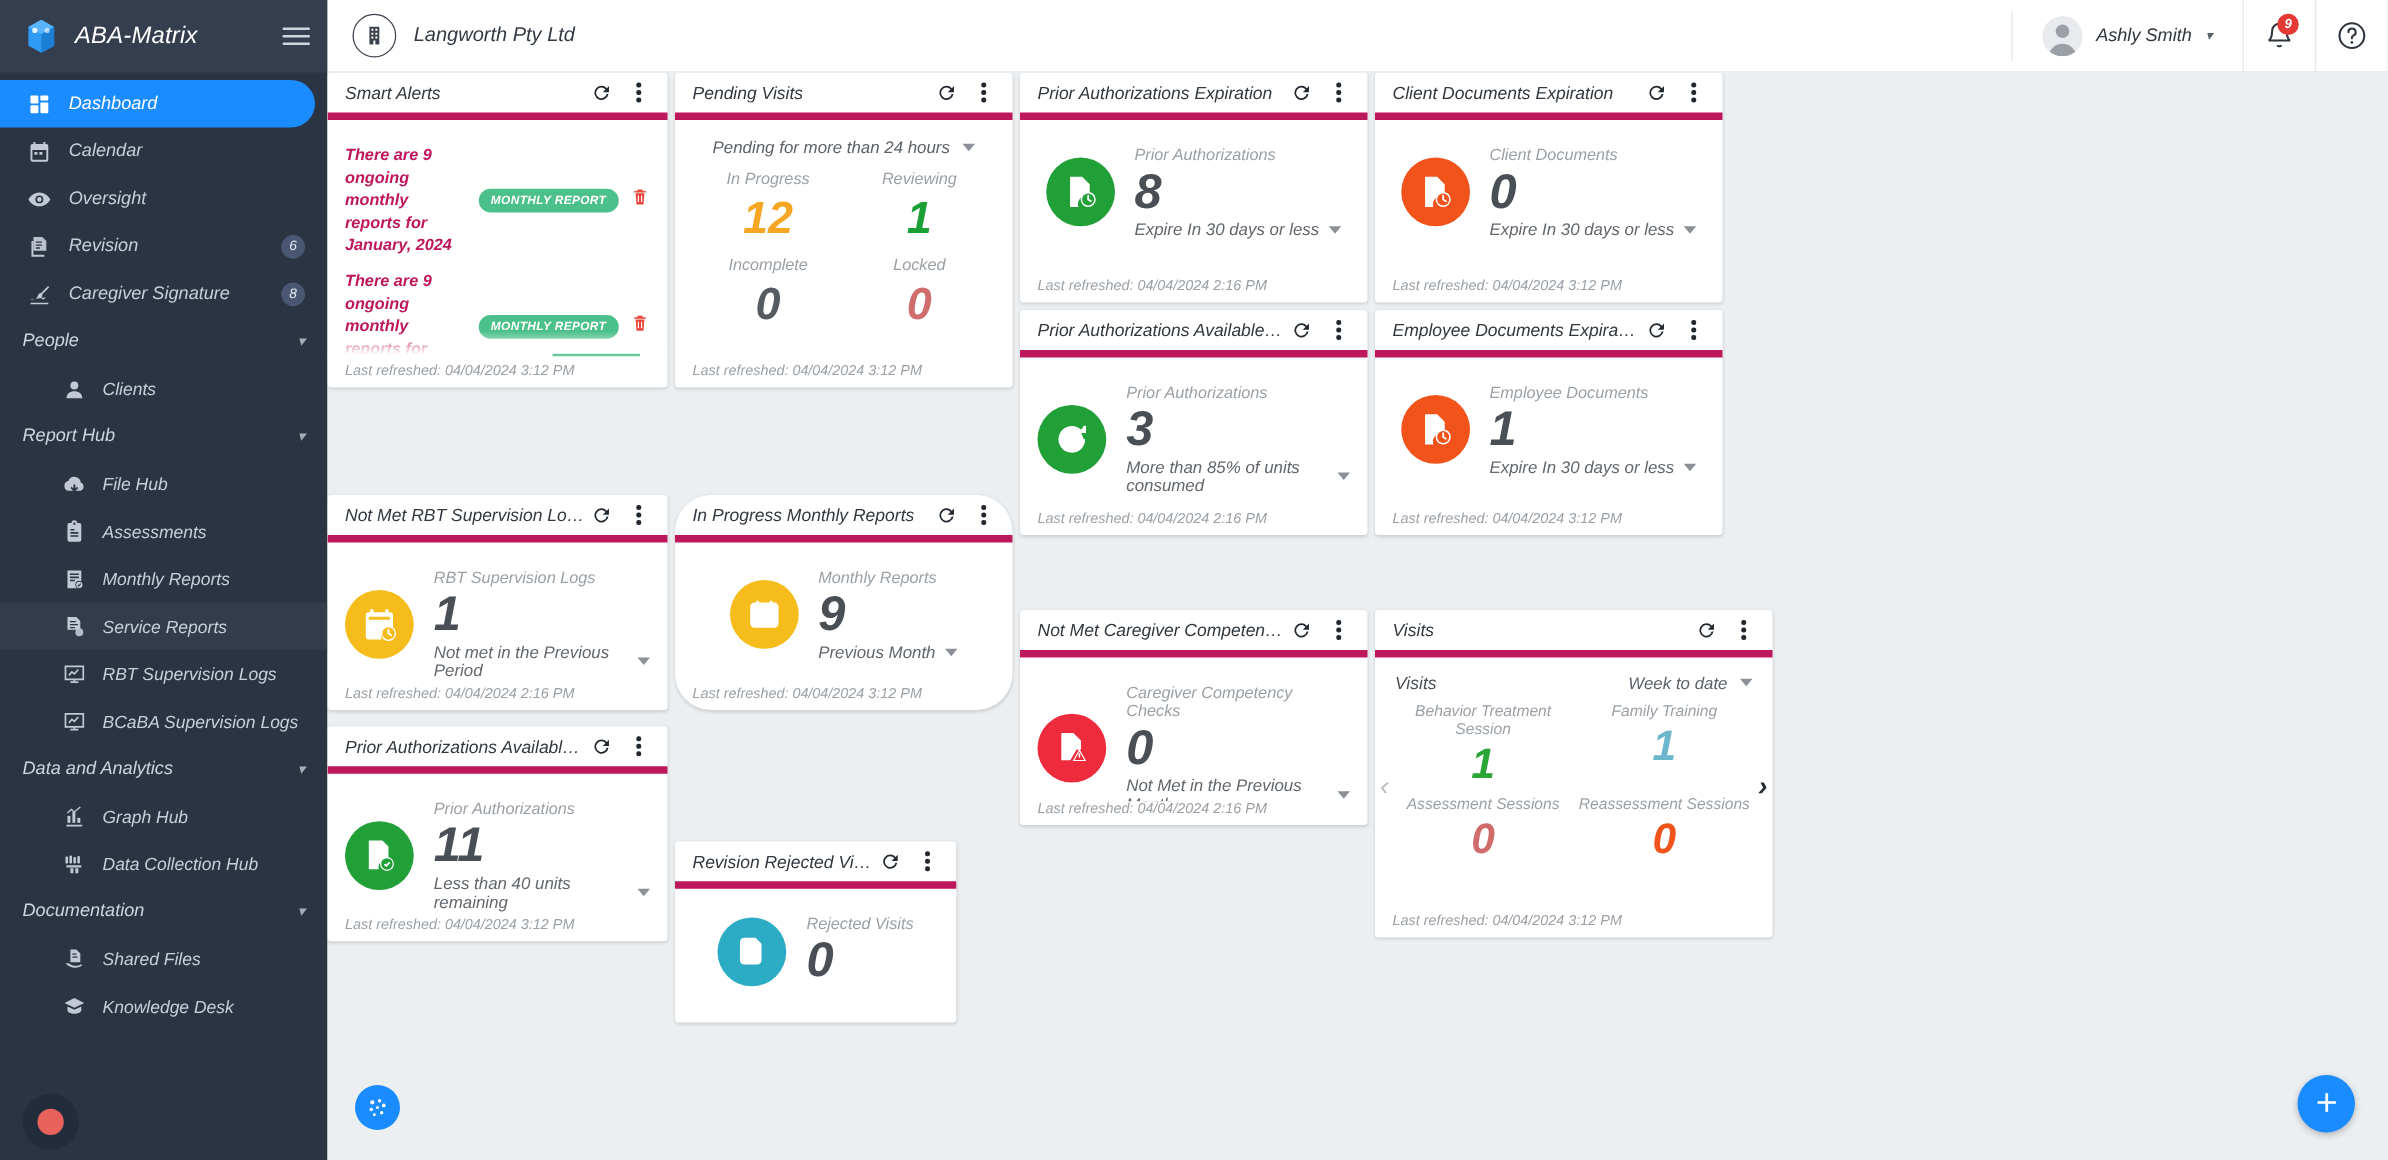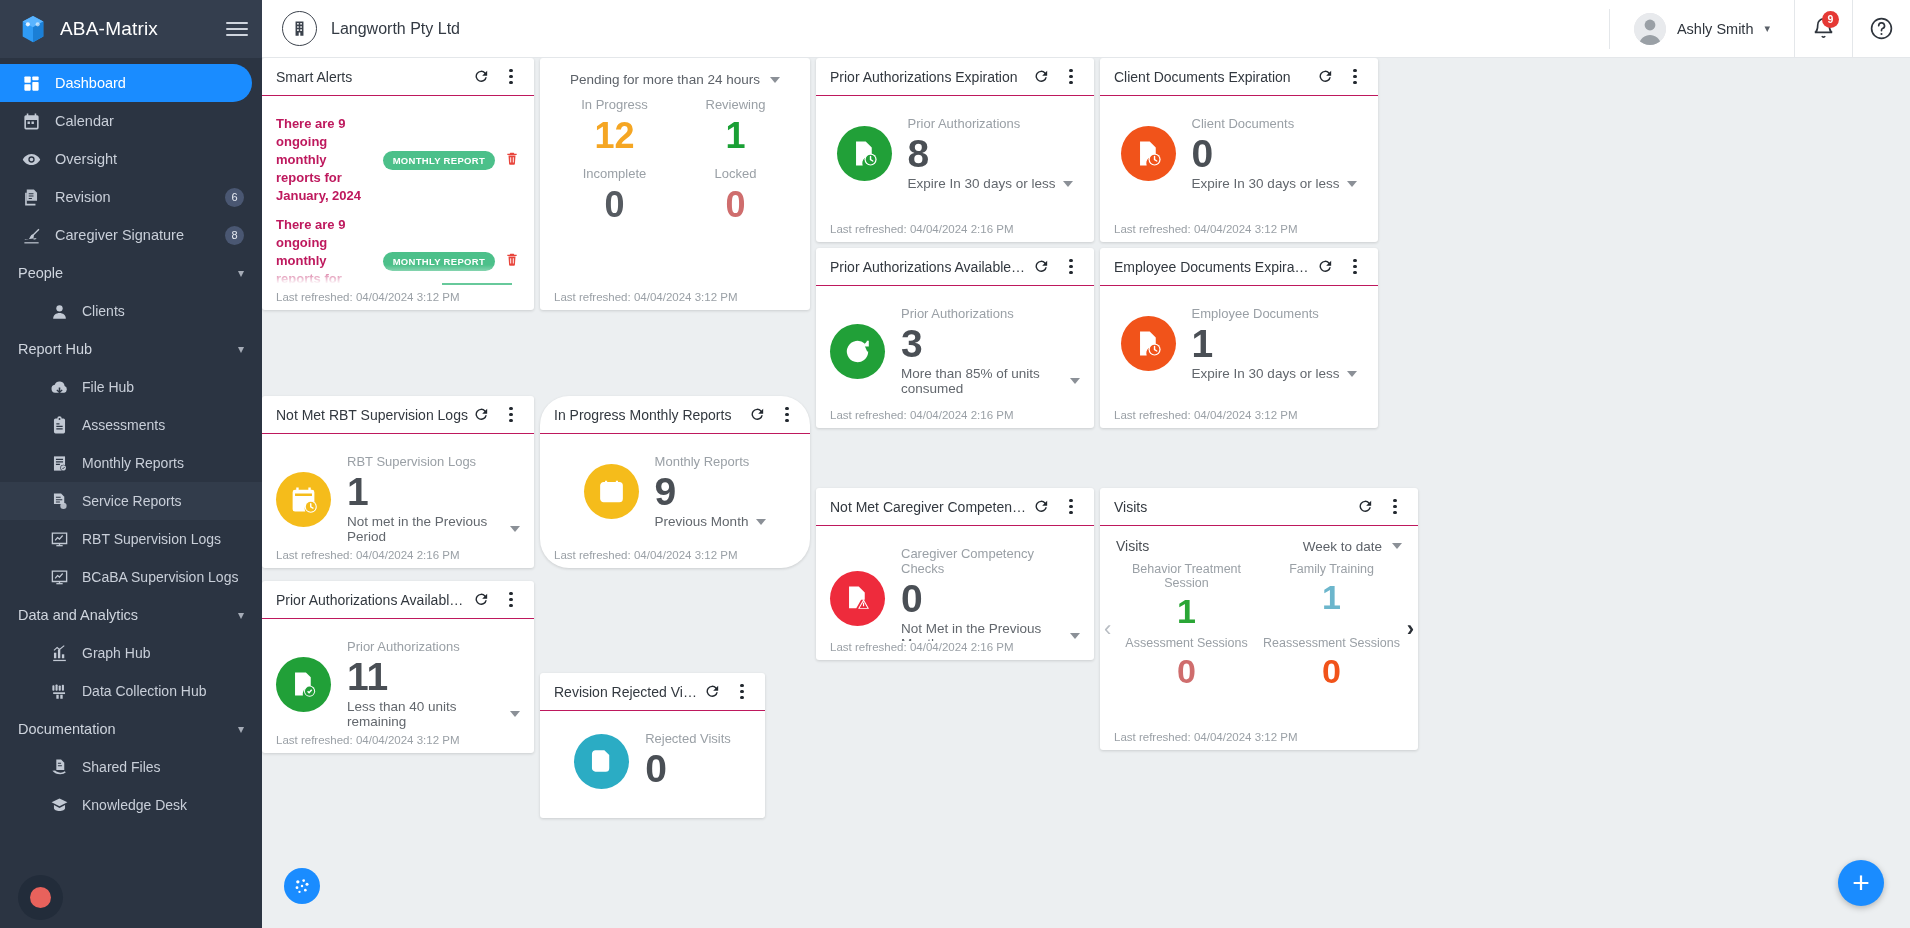--- a/index.html
+++ b/index.html
@@ -2,21 +2,21 @@
 <html><head>
 <meta charset="utf-8">
 <style>
   * { box-sizing: border-box; margin: 0; padding: 0; }
   html, body {
     width: 1910px; height: 928px;
     font-family: "Liberation Sans", sans-serif;
     background: #eceff1;
     overflow: hidden;
   }
-  .app { display: flex; width: 1910px; height: 928px; }
+  .app { display: flex; width: 1910px; height: 928px; font-style: italic; }
 
   
   .sidebar {
     width: 262px; min-width: 262px; height: 928px;
     background: #2b3442; color: #c6ccd6;
     display: flex; flex-direction: column;
     position: relative;
   }
   .brand {
     height: 58px; background: #343e4e;
@@ -102,21 +102,21 @@
     flex: 1; position: relative; overflow: hidden;
     background: #eceff1; padding: 10px 12px;
   }
   .card {
     position: absolute; background: #fff; border-radius: 3px;
     box-shadow: 0 1px 3px rgba(0,0,0,.14);
     display: flex; flex-direction: column;
   }
   .card-head {
     height: 38px; display: flex; align-items: center;
-    padding: 0 10px 0 14px; border-bottom: 1px solid #be185d; flex: 0 0 38px;
+    padding: 0 10px 0 14px; border-bottom: 6px solid #be185d; flex: 0 0 38px;
   }
   .card-title { font-size: 14px; color: #32383f; white-space: nowrap; overflow: hidden; text-overflow: ellipsis; }
   .card-acts { margin-left: auto; display: flex; align-items: center; gap: 4px; }
   .act { width: 26px; height: 26px; display: flex; align-items: center; justify-content: center; cursor: pointer; }
   .act svg { fill: #22282f; }
   .kebab { display: flex; flex-direction: column; gap: 2.5px; align-items: center; }
   .kebab span { width: 3.5px; height: 3.5px; border-radius: 50%; background: #22282f; display: block; }
   .card-body { flex: 1; position: relative; padding: 10px 14px 0; overflow: hidden; }
   .refreshed {
     font-size: 11.5px; color: #9aa0a6; padding: 0 14px 7px;
@@ -482,20 +482,37 @@
                     <path d="M9 2h6l1 2h4v2H4V4h4zM6 7h12l-1 14a1.6 1.6 0 0 1-1.6 1.5H8.6A1.6 1.6 0 0 1 7 21zm3 3v9h1.6v-9zm4.4 0v9H15v-9z"></path>
                   </svg></span>
               </div>
             </div>
             <div class="alert-fade"></div>
             <div class="alert-scroll-line"></div>
           </div>
           <div class="refreshed">Last refreshed: 04/04/2024 3:12 PM</div>
         </div>
         <div class="card" style="left: 278px; top: 0px; width: 270px; height: 252px;">
+          <div class="card-head">
+            <span class="card-title">Pending Visits</span>
+            <span class="card-acts">
+              <span class="act">
+                <svg width="17" height="17" viewBox="0 0 24 24">
+                  <path d="M17.6 6.4A8 8 0 1 0 19.5 13h-2.1a6 6 0 1 1-1.3-5.2L13 11h7V4z"></path>
+                </svg>
+              </span>
+              <span class="act">
+                <span class="kebab">
+                  <span></span>
+                  <span></span>
+                  <span></span>
+                </span>
+              </span>
+            </span>
+          </div>
           <div class="card-body">
             <div class="pv-select">
               <span>Pending for more than 24 hours</span>
               <span class="caret"></span>
             </div>
             <div class="pv-grid">
               <div>
                 <div class="pv-label">In Progress</div>
                 <div class="pv-num" style="color:#f5a623">12</div>
               </div>

